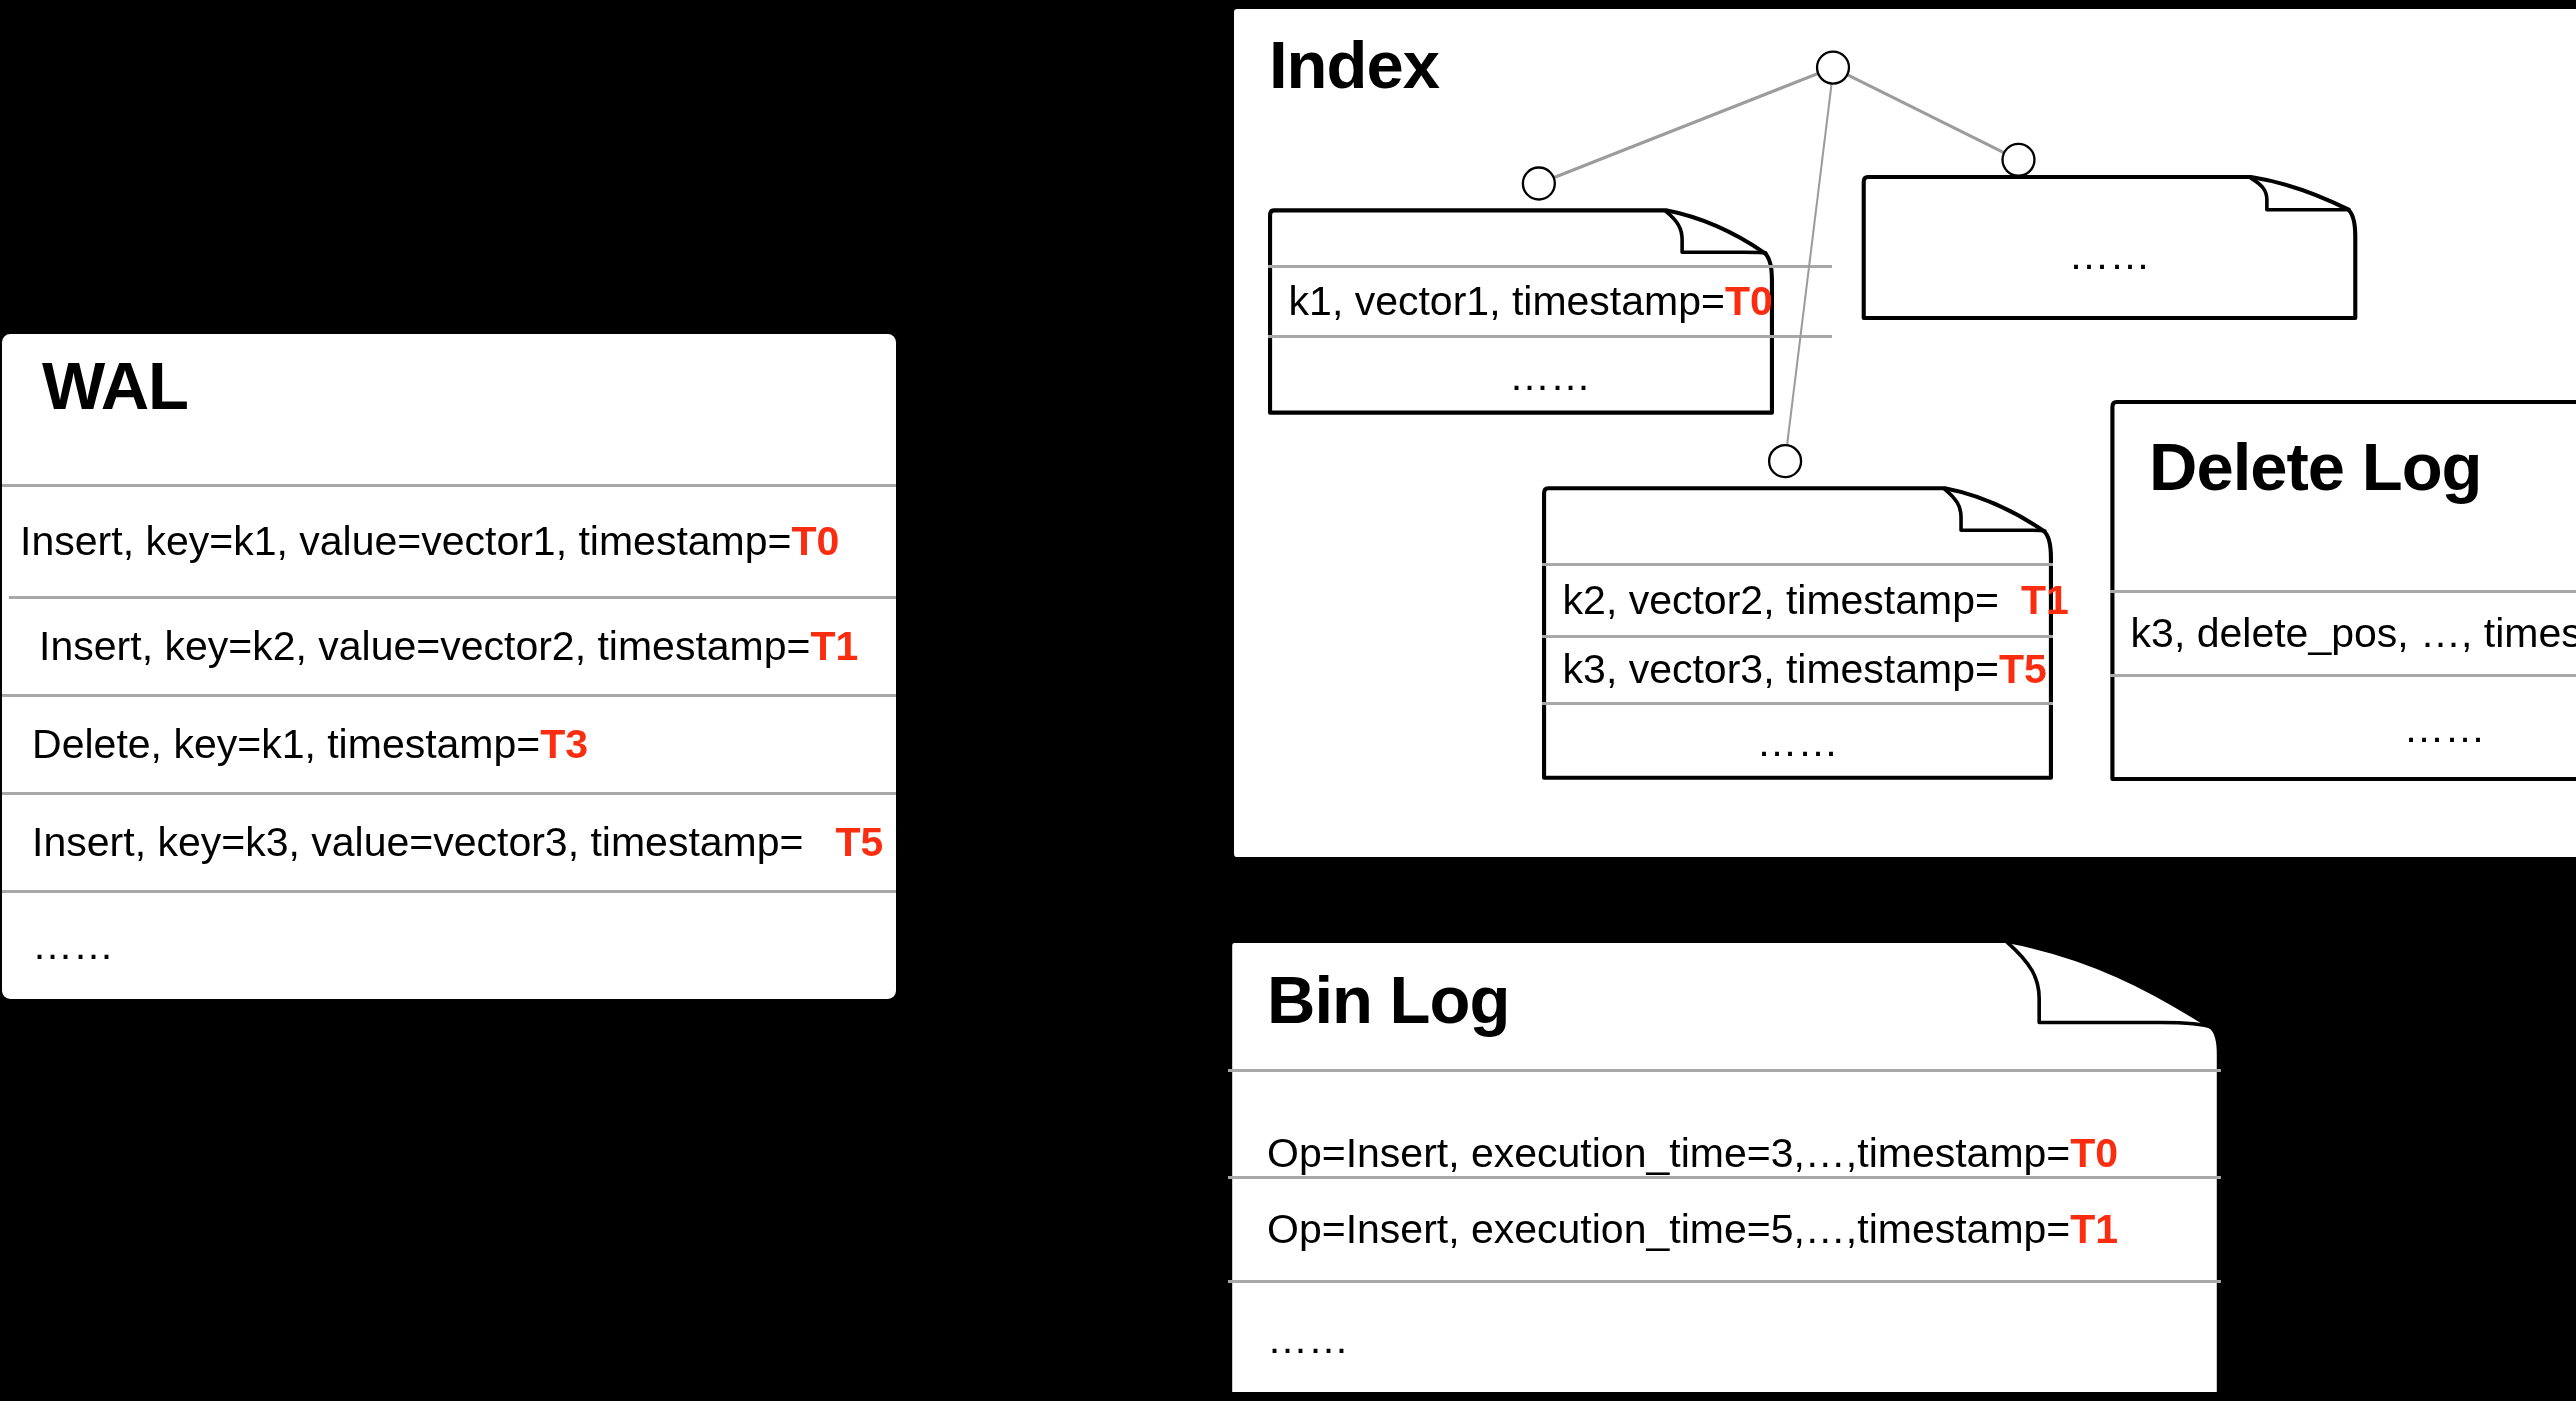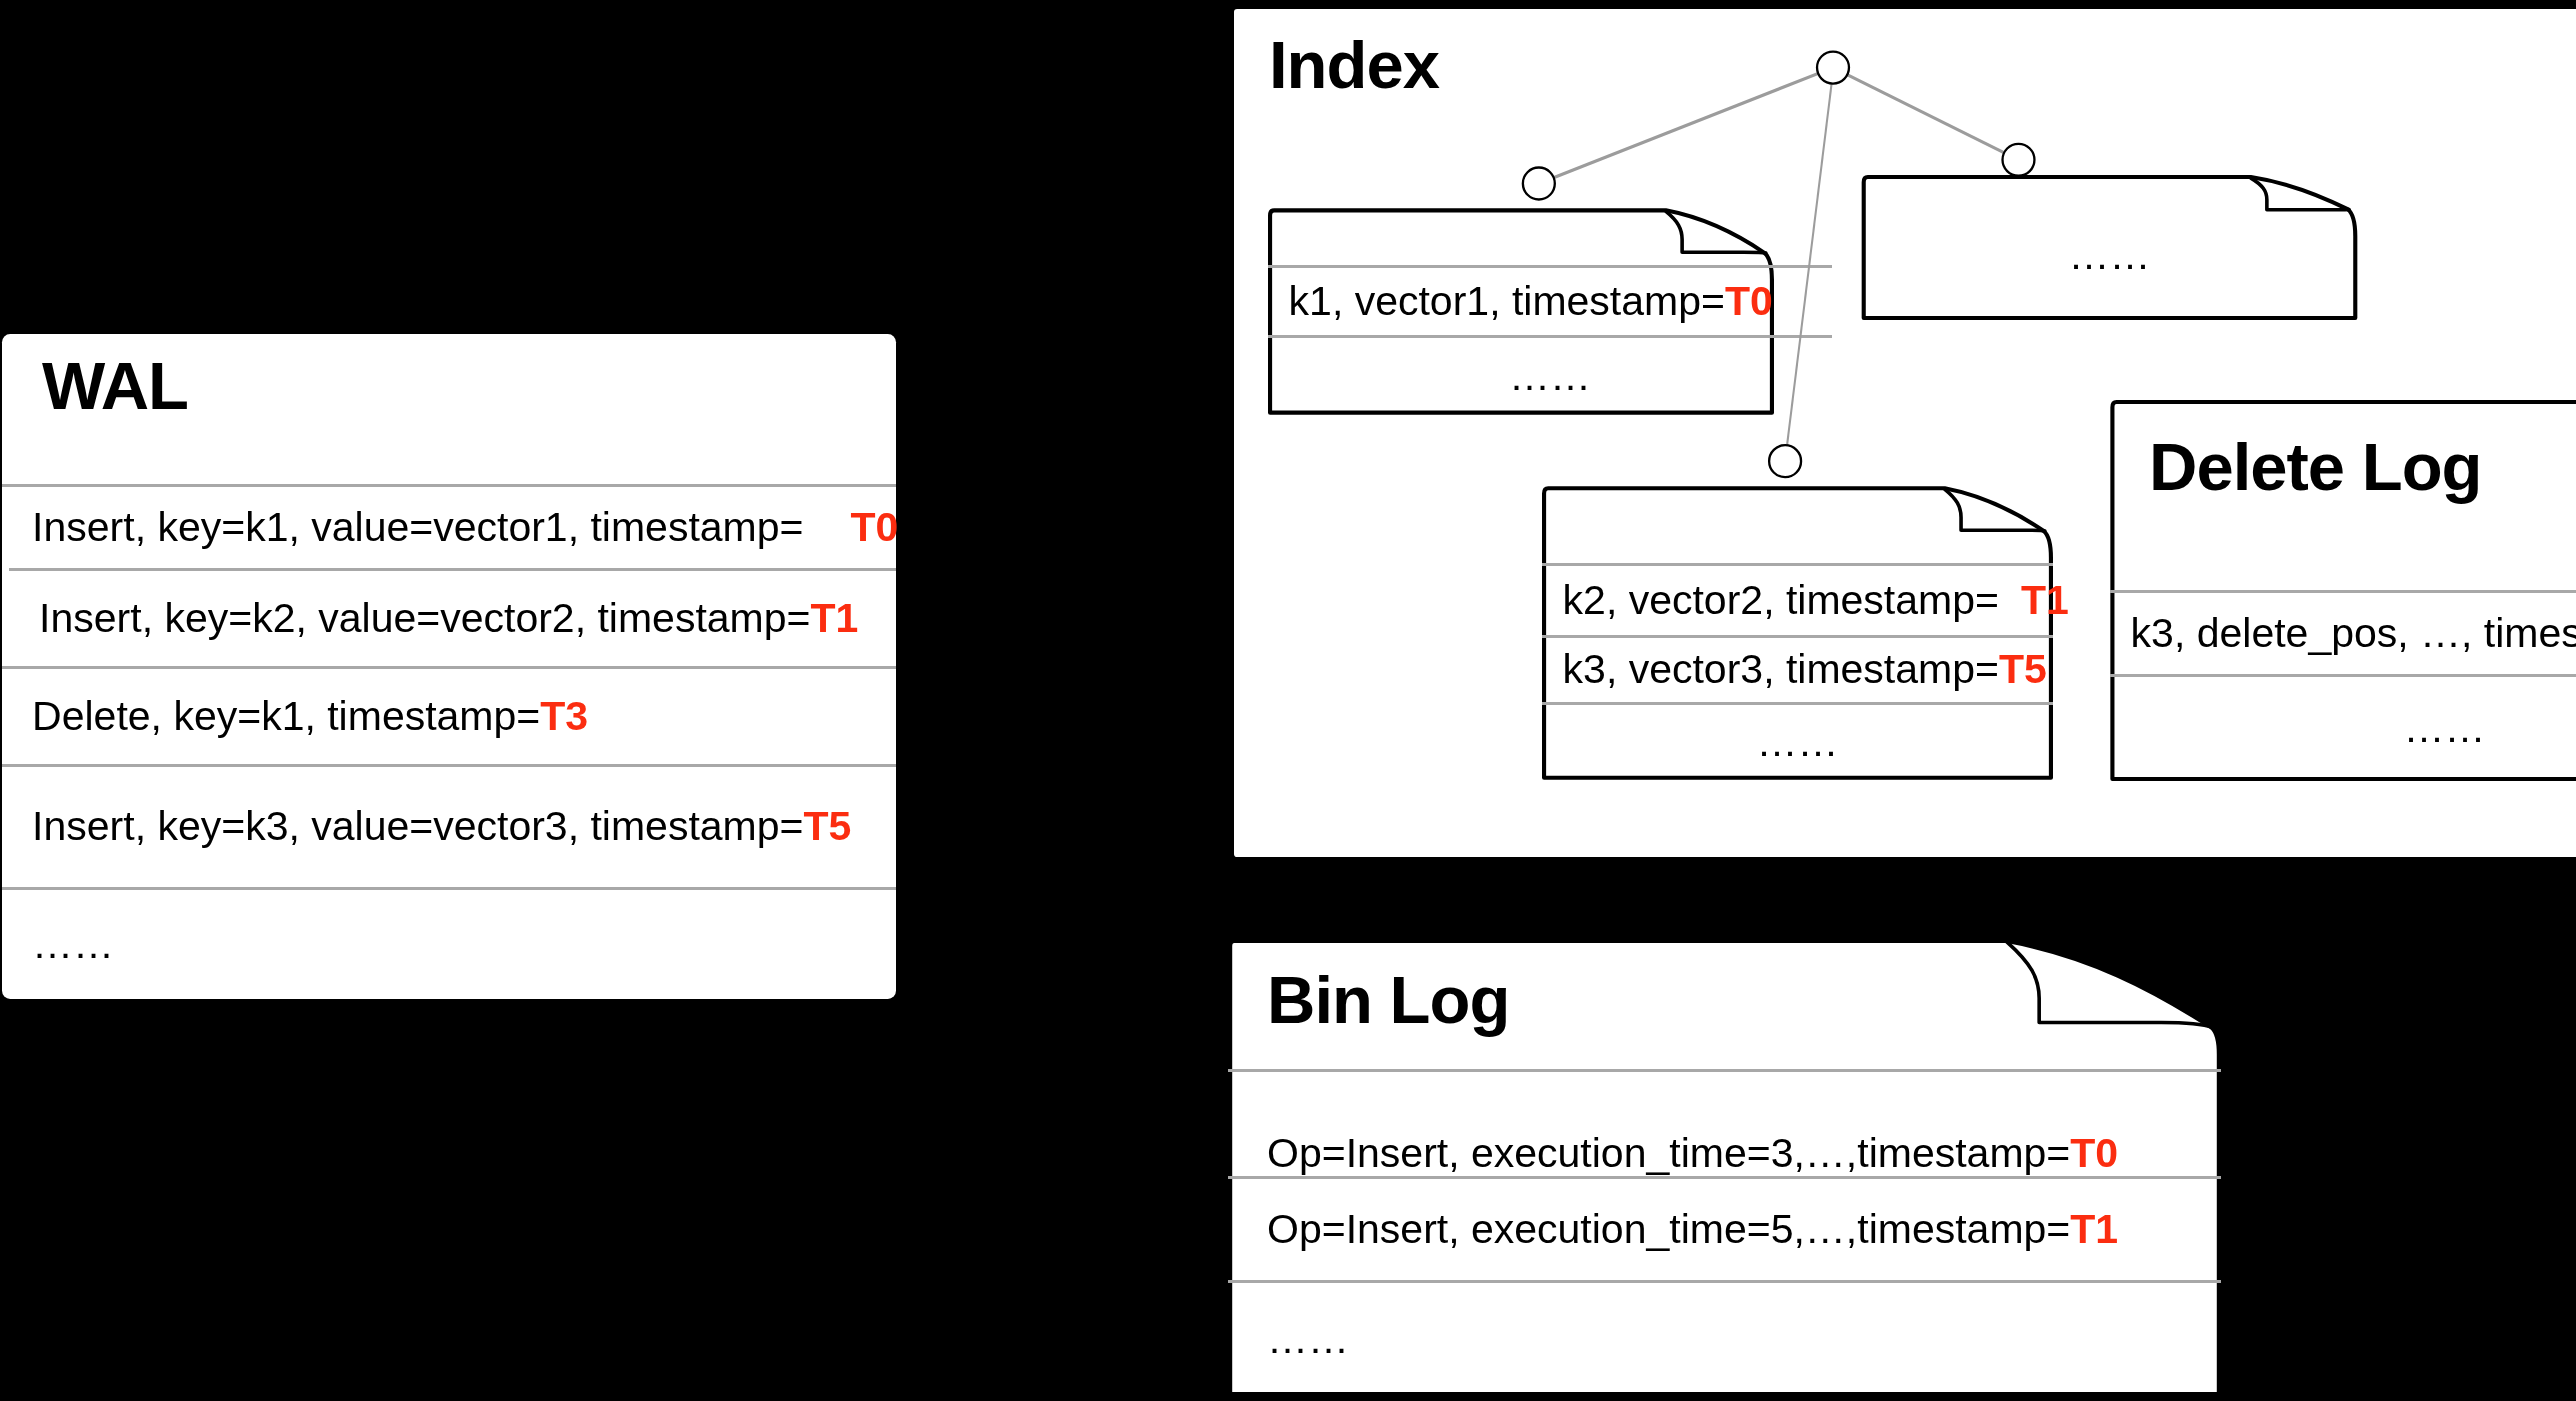--- a/index.html
+++ b/index.html
@@ -35,33 +35,33 @@
 </head>
 <body>
 
 <div id="canvas">
 
   <div class="panel rounded" style="left:2.1px;top:334px;width:894px;height:665px;">
     <div class="rows">
       <div class="row first header-row" style="height:150px;padding-left:40px;padding-top:16.5px;">
         <span class="big-title">WAL</span>
       </div>
-      <div class="row" style="height:84px;padding-left:30px;gap:47px;">
+      <div class="row" style="height:112px;padding-left:18px;">
         <span>Insert, key=k1, value=vector1, timestamp=</span>
           <span class="hl">T0</span>
       </div>
       <div class="row" style="height:98px;padding-left:30px;margin-left:7px;">
         <span>Insert, key=k2, value=vector2, timestamp=</span>
           <span class="hl">T1</span>
       </div>
       <div class="row" style="height:98px;padding-left:30px;">
         <span>Delete, key=k1, timestamp=</span>
           <span class="hl">T3</span>
       </div>
-      <div class="row" style="height:123px;padding-left:30px;">
+      <div class="row" style="height:98px;padding-left:30px;gap:32px;">
         <span>Insert, key=k3, value=vector3, timestamp=</span>
           <span class="hl">T5</span>
       </div>
       <div class="row fill" style="padding-left:30px;">
         <span>……</span>
       </div>
     </div>
   </div>
 
   <div class="panel" style="left:1234px;top:9.3px;width:1577px;height:848px;border-radius:3.1px;">

